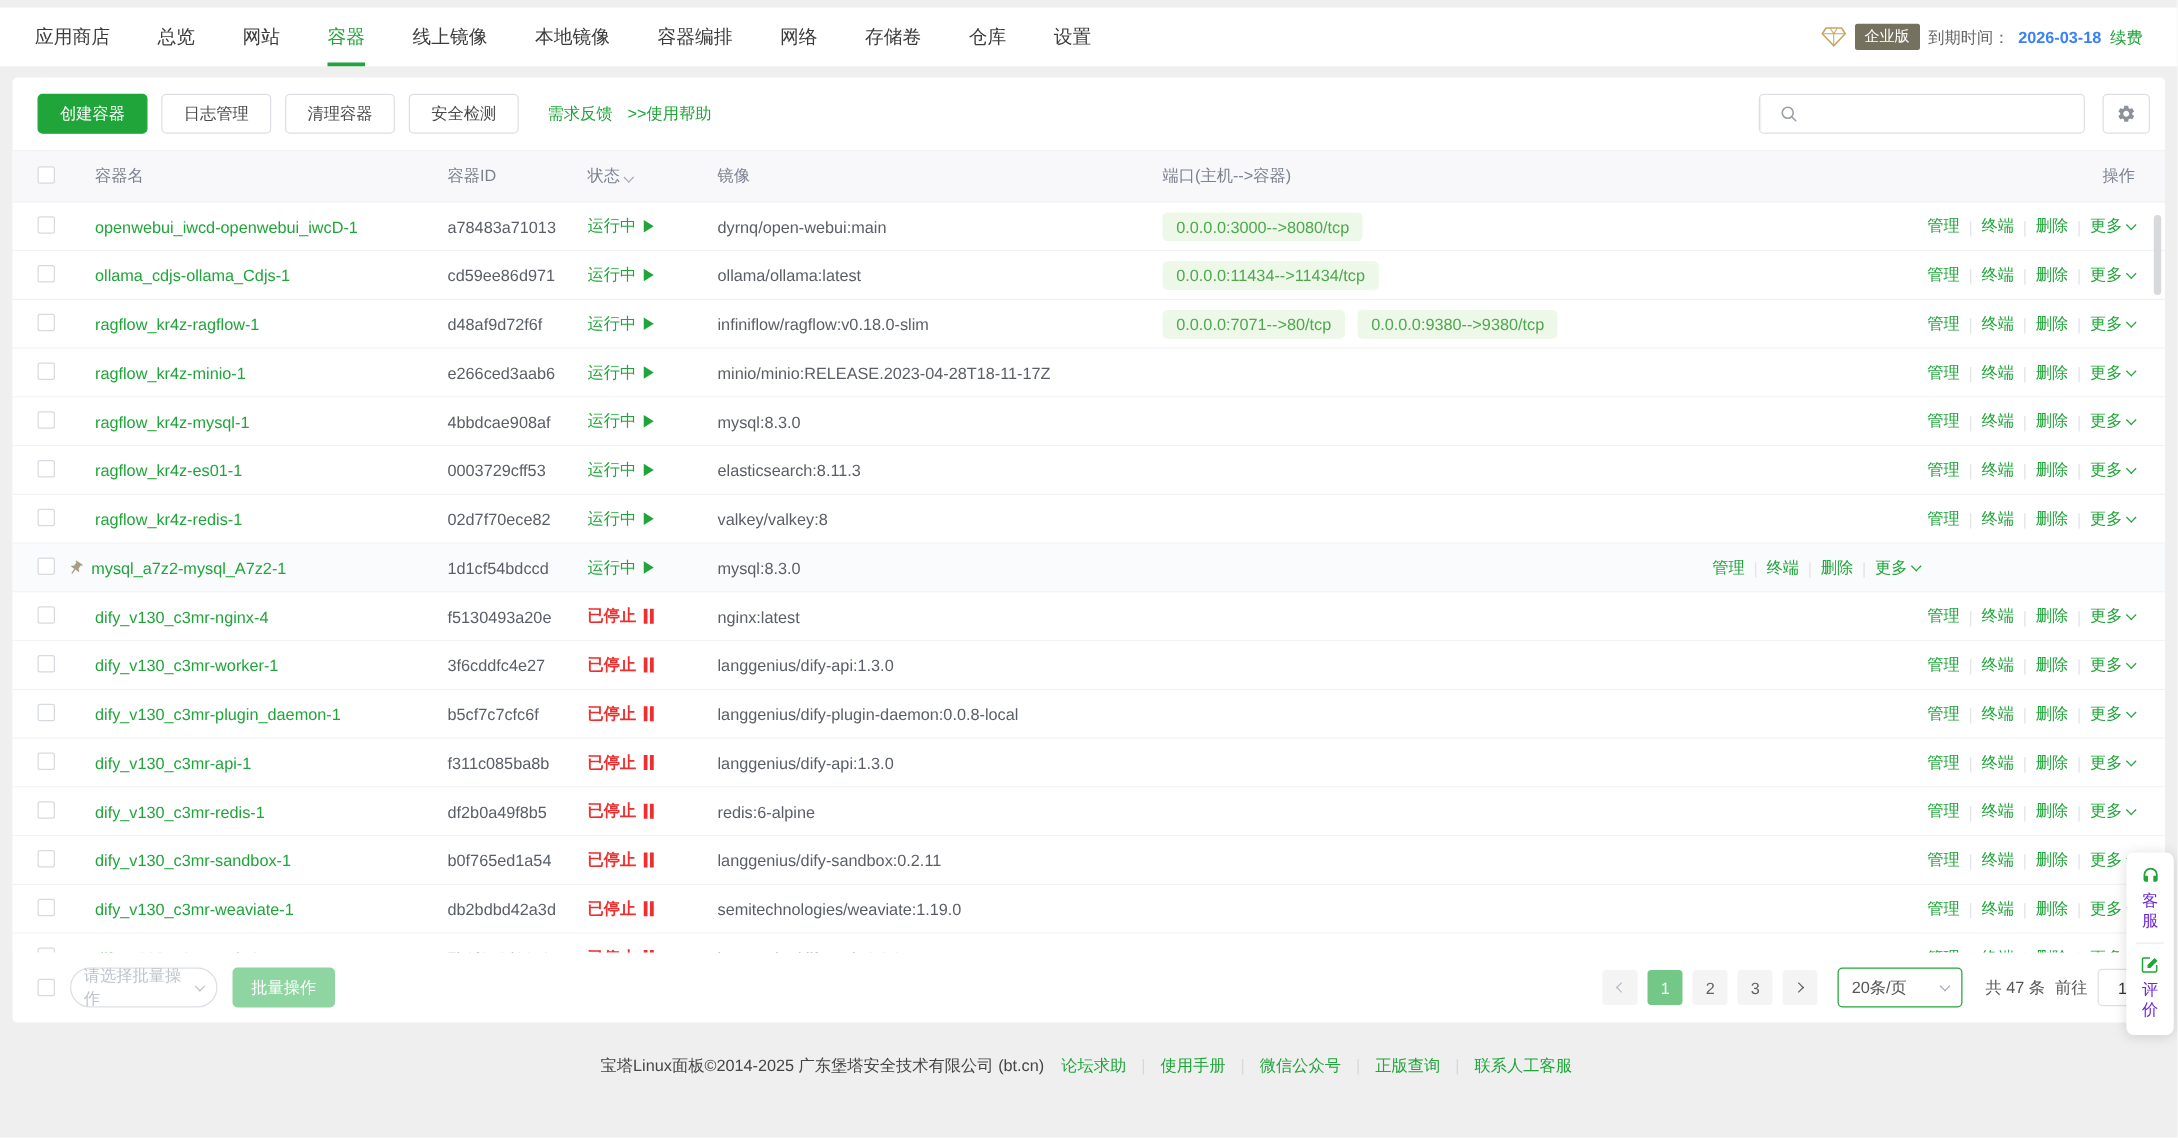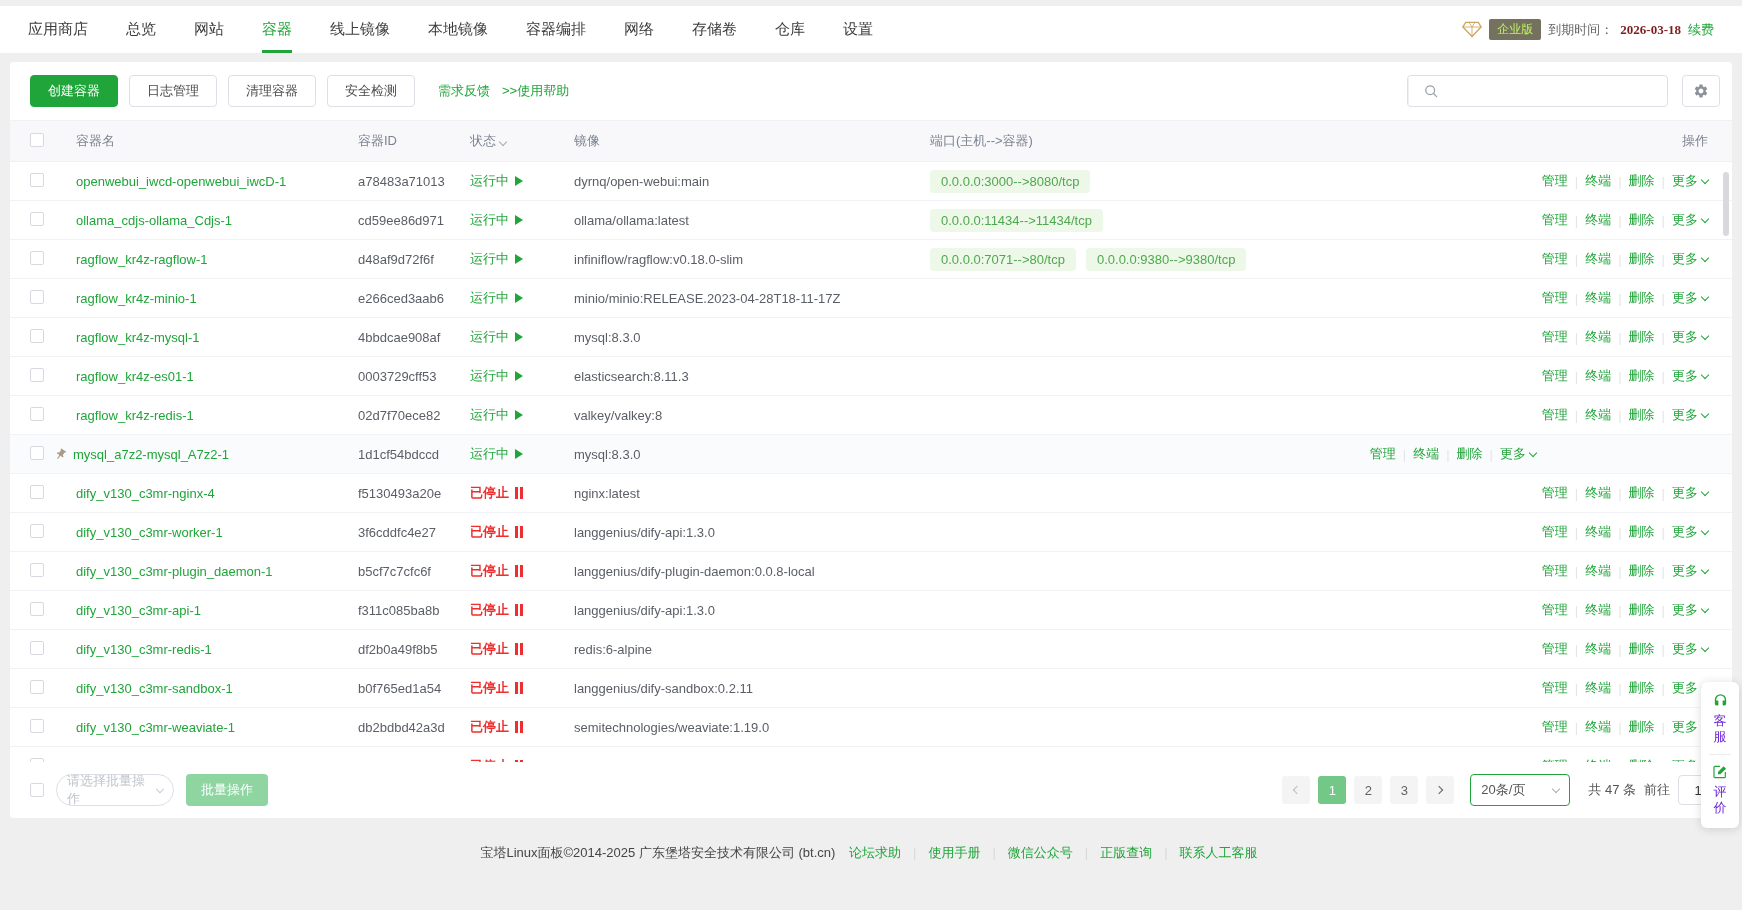--- a/index.html
+++ b/index.html
@@ -13,23 +13,23 @@
     font-size:13px;
   }
   a { text-decoration:none; cursor:pointer; }
 
   
   .topnav{ height:47px; background:#fff; display:flex; align-items:stretch; padding:0 28px; }
   .nav-items{ display:flex; gap:38px; align-items:stretch; }
   .nav-item{ display:flex; align-items:center; font-size:15px; color:#3c3c3c; cursor:pointer; border-bottom:3px solid transparent; border-top:3px solid transparent; }
   .nav-item.active{ color:#20a53a; border-bottom-color:#20a53a; }
   .nav-right{ margin-left:auto; display:flex; align-items:center; gap:7px; }
-  .ent-badge{ background:#75715f; color:#bef264; font-size:12px; padding:2px 8px; border-radius:2px; }
+  .ent-badge{ background:#75715f; color:#ffffff; font-size:12px; padding:2px 8px; border-radius:2px; }
   .expire-label{ color:#666; font-size:13px; }
-  .expire-date{ color:#7f1d1d; font-weight:700; font-size:13px;font-family:Liberation Serif, serif; }
+  .expire-date{ color:#3b82f6; font-weight:700; font-size:13px; }
   .renew-link{ color:#20a53a; font-size:13px; }
 
   
   .card{ background:#fff; margin:9px 10px 15px; border-radius:4px; }
 
   
   .toolbar{ display:flex; align-items:center; padding:13px 12px 13px 20px; height:58px; }
   .btn{ height:32px; padding:0 17px; border-radius:4px; font-size:13px; border:1px solid #dcdfe6; background:#fff; color:#4a4a4a; cursor:pointer; margin-right:11px; font-family:inherit; }
   .btn.primary{ background:#20a53a; border-color:#20a53a; color:#fff; }
   .tool-link{ color:#20a53a; font-size:13px; margin-left:12px; }

